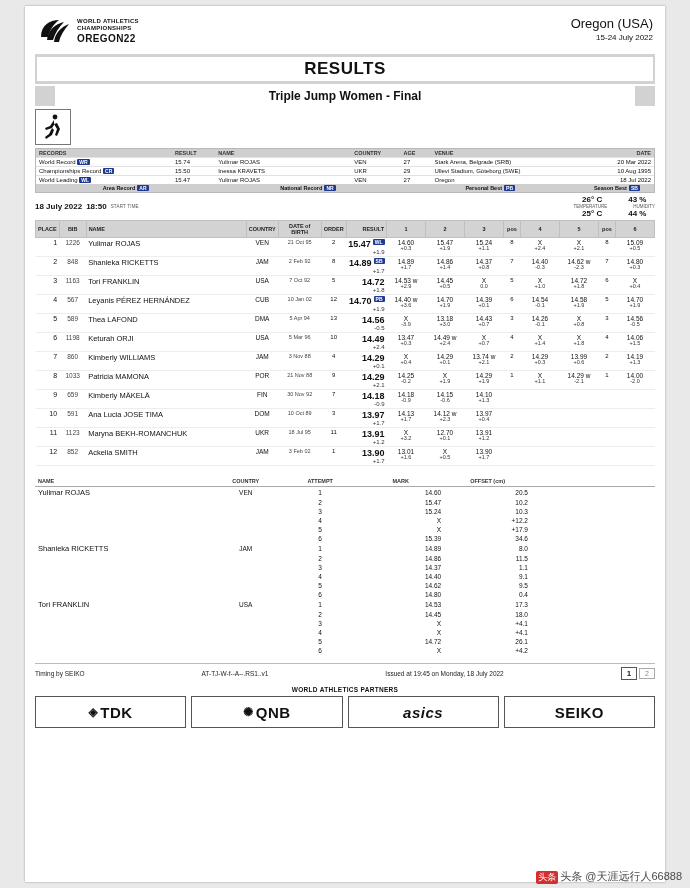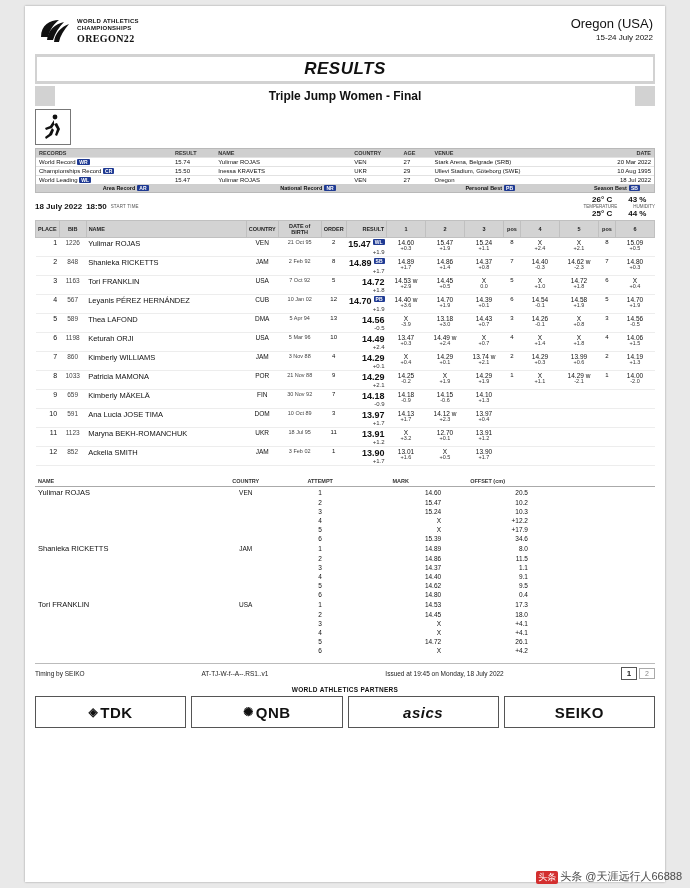--- a/index.html
+++ b/index.html
@@ -16,25 +16,25 @@
     box-shadow:0 0 2px rgba(0,0,0,.35);
   }
   
   .top{display:flex;justify-content:space-between;align-items:flex-start;padding:10px 12px 4px 12px;}
   .logo{display:flex;align-items:center;gap:6px;}
   .logo-mark{width:34px;height:30px;position:relative;}
   .logo-mark svg{display:block;}
   .logo-text{line-height:1.15;}
   .logo-text .l1{font-size:6px;font-weight:bold;letter-spacing:.3px;}
   .logo-text .l2{font-size:6px;font-weight:bold;letter-spacing:.3px;}
-  .logo-text .l4{font-size:10px;font-weight:bold;letter-spacing:.4px;margin-top:1px;font-family:Liberation Serif, serif;}
+  .logo-text .l4{font-size:10px;font-weight:bold;letter-spacing:.4px;margin-top:1px;}
   .venue{text-align:right;}
   .venue .city{font-size:13px;}
   .venue .dates{font-size:8px;margin-top:2px;}
-  .results-band{margin:4px 10px 0 10px;background:#d2d2d2;padding:3px 0;text-align:center;font-style:italic;}
+  .results-band{margin:4px 10px 0 10px;background:#d2d2d2;padding:3px 0;text-align:center;}
   .results-band .txt{background:#ffffff;display:block;margin:0 2px;font-size:17px;font-weight:bold;letter-spacing:.5px;padding:2px 0;}
   .event-band{margin:2px 10px 0 10px;background:#d2d2d2;text-align:center;}
   .event-band .txt{display:block;background:#ffffff;margin:0 20px;font-size:12px;font-weight:bold;padding:3px 0;}
 
   .pictogram{margin:3px 10px 0 10px;width:34px;height:34px;border:1px solid #777;display:flex;align-items:center;justify-content:center;background:#fff;}
 
   
   .rec-wrap{margin:3px 10px 0 10px;border:1px solid #b9b9b9;}
   table.rec{border-collapse:collapse;width:100%;font-size:6px;}
   table.rec td{padding:1px 3px;vertical-align:middle;}
@@ -45,21 +45,21 @@
   .rec-row td{border-top:1px solid #e2e2e2;}
   .rec-sub td{background:#cfcfcf;font-weight:bold;font-size:5.5px;text-align:center;}
   .tagAR,.tagNR,.tagPB,.tagSB{background:#1f3a93;color:#fff;padding:0 2px;font-size:5px;border-radius:1px;margin-left:2px;}
 
   
   .meta{margin:2px 10px 0 10px;display:flex;align-items:center;font-size:6px;}
   .meta .c{flex:1;display:flex;align-items:center;justify-content:flex-start;gap:4px;}
   .meta .big{font-size:8px;font-weight:bold;}
   .meta .lbl{font-size:4.5px;color:#555;letter-spacing:.2px;}
   .meta .env{display:flex;flex-direction:column;align-items:center;}
-  .meta .envrow{display:flex;gap:16px;align-items:center;}
+  .meta .envrow{display:flex;gap:26px;align-items:center;}
 
   
   .mainwrap{margin:2px 10px 0 10px;}
   table.main{border-collapse:collapse;width:100%;font-size:6.5px;}
   table.main th{background:#d3d3d3;font-size:5.5px;font-weight:bold;padding:2px 2px;border:1px solid #c0c0c0;color:#222;}
   table.main td{padding:1px 2px;border-bottom:1px solid #ededed;vertical-align:top;}
   .place{text-align:right;width:16px;font-size:7px;}
   .bib{width:22px;text-align:center;color:#444;}
   .nm{font-size:7.5px;}
   .ctry{width:26px;text-align:center;font-size:6.5px;}

